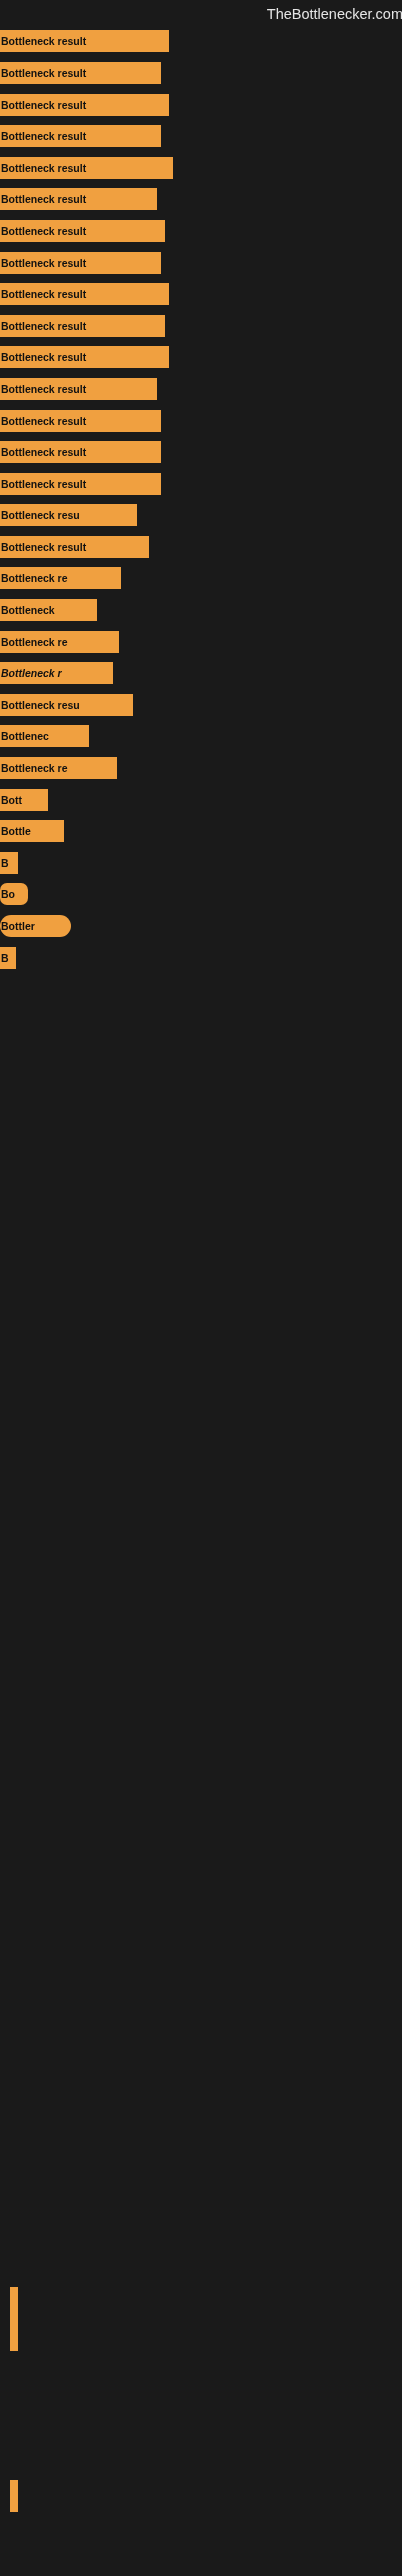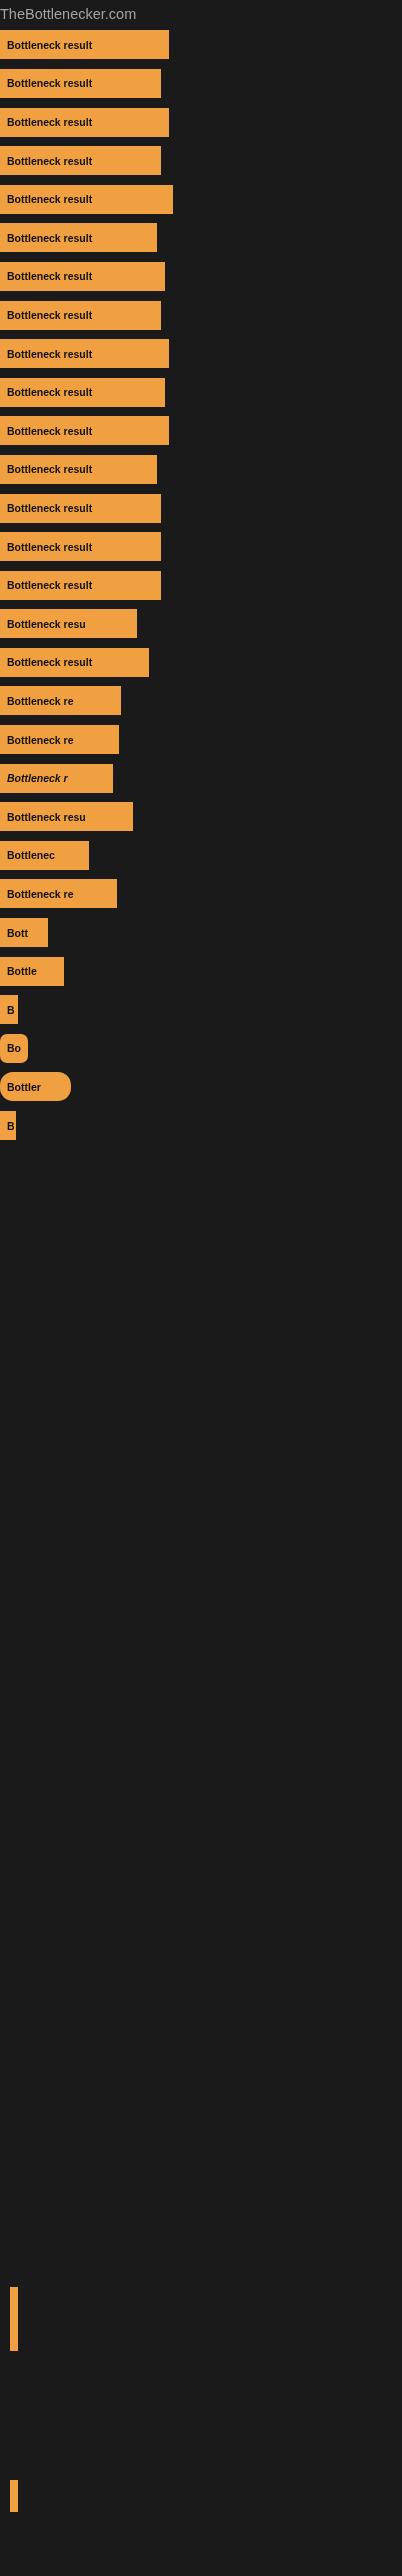--- a/index.html
+++ b/index.html
@@ -8,31 +8,31 @@
       box-sizing: border-box;
     }
     body {
       background-color: #1a1a1a;
       width: 403px;
       min-height: 2576px;
       font-family: Arial, sans-serif;
       position: relative;
     }
     .site-title {
-      text-align: left;
-      color: #a3a3a3;
+      text-align: right;
+      color: #e5e5e5;
       font-size: 14.5px;
       padding: 6.4px 0 3.2px 0;
     }
     .bottleneck-bar {
       background-color: #f0a040;
-      height: 29px;
+      height: 22px;
       display: flex;
       align-items: center;
-      padding-left: 7px;
+      padding-left: 1px;
       color: #111;
       font-size: 10.5px;
       font-weight: bold;
       white-space: nowrap;
       overflow: hidden;
     }
     .row-wrapper {
       padding: 4.8px 0 4.8px 0;
     }
     
@@ -97,20 +97,23 @@
     <div class="row-wrapper">
       <div class="bottleneck-bar" style="width: 137px;">Bottleneck resu</div>
     </div>
     <div class="row-wrapper">
       <div class="bottleneck-bar" style="width: 149px;">Bottleneck result</div>
     </div>
     <div class="row-wrapper">
       <div class="bottleneck-bar" style="width: 121px;">Bottleneck re</div>
     </div>
     <div class="row-wrapper">
+      <div class="bottleneck-bar" style="width: 97px;">Bottleneck</div>
+    </div>
+    <div class="row-wrapper">
       <div class="bottleneck-bar" style="width: 119px;">Bottleneck re</div>
     </div>
     <div class="row-wrapper">
       <div class="bottleneck-bar" style="width: 113px; font-style: italic;">Bottleneck r</div>
     </div>
     <div class="row-wrapper">
       <div class="bottleneck-bar" style="width: 133px;">Bottleneck resu</div>
     </div>
     <div class="row-wrapper">
       <div class="bottleneck-bar" style="width: 89px;">Bottlenec</div>

